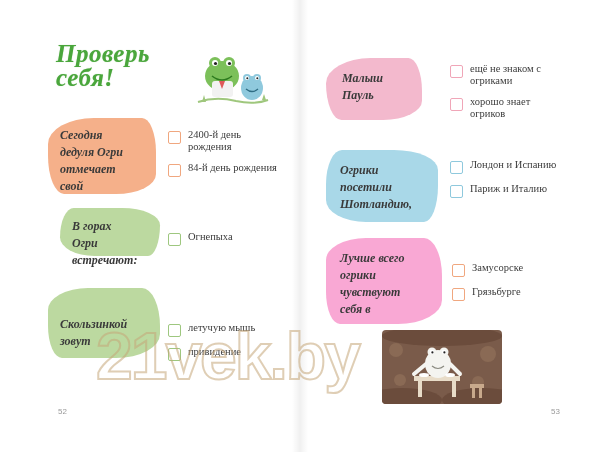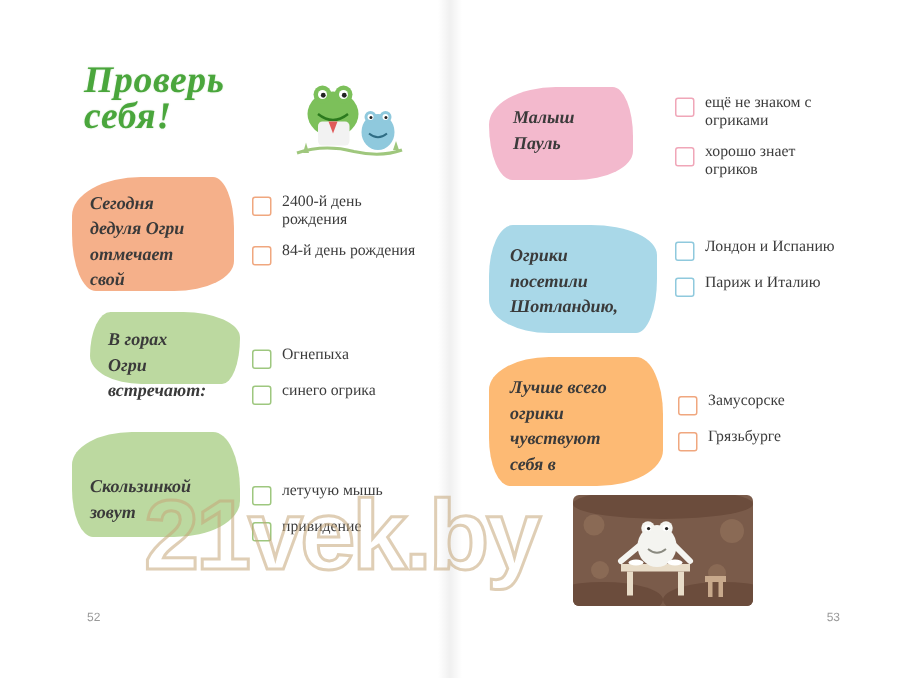--- a/index.html
+++ b/index.html
@@ -60,21 +60,21 @@
     line-height: 17px;
     font-weight: bold;
     font-style: italic;
     color: #3a3a3a;
     font-family: "Liberation Serif", serif;
   }
   .blob-orange { background: #f5b08a; }
   .blob-green  { background: #bcd9a0; }
   .blob-pink   { background: #f3b9cd; }
   .blob-blue   { background: #a9d8e8; }
-  .blob-peach  { background: #fdba74; }
+  .blob-peach  { background: #f9a8d4; }
 
   .r1 { border-radius: 46px 14px 40px 16px / 26px 34px 20px 38px; }
   .r2 { border-radius: 16px 44px 14px 40px / 34px 20px 36px 22px; }
   .r3 { border-radius: 40px 18px 44px 14px / 22px 38px 24px 32px; }
 
   .opts {
     position: absolute;
   }
   .opt {
     display: flex;
@@ -203,24 +203,20 @@
   </div>
 
   <div class="blob blob-green r2" style="left:60px; top:208px; width:100px; height:48px; white-space: pre-line;">В горах
 Огри
 встречают:</div>
   <div class="opts" style="left:168px; top:231px; width:112px;">
     <div class="opt">
       <div class="box green"></div>
       <div class="opt-label">Огнепыха</div>
     </div>
-    <div class="opt">
-      <div class="box green"></div>
-      <div class="opt-label">синего огрика</div>
-    </div>
   </div>
 
   <div class="blob blob-green r3" style="left:48px; top:288px; width:112px; height:70px; white-space: pre-line; padding-top:28px;">Скользинкой
 зовут</div>
   <div class="opts" style="left:168px; top:322px; width:112px;">
     <div class="opt">
       <div class="box green"></div>
       <div class="opt-label">летучую мышь</div>
     </div>
     <div class="opt">

